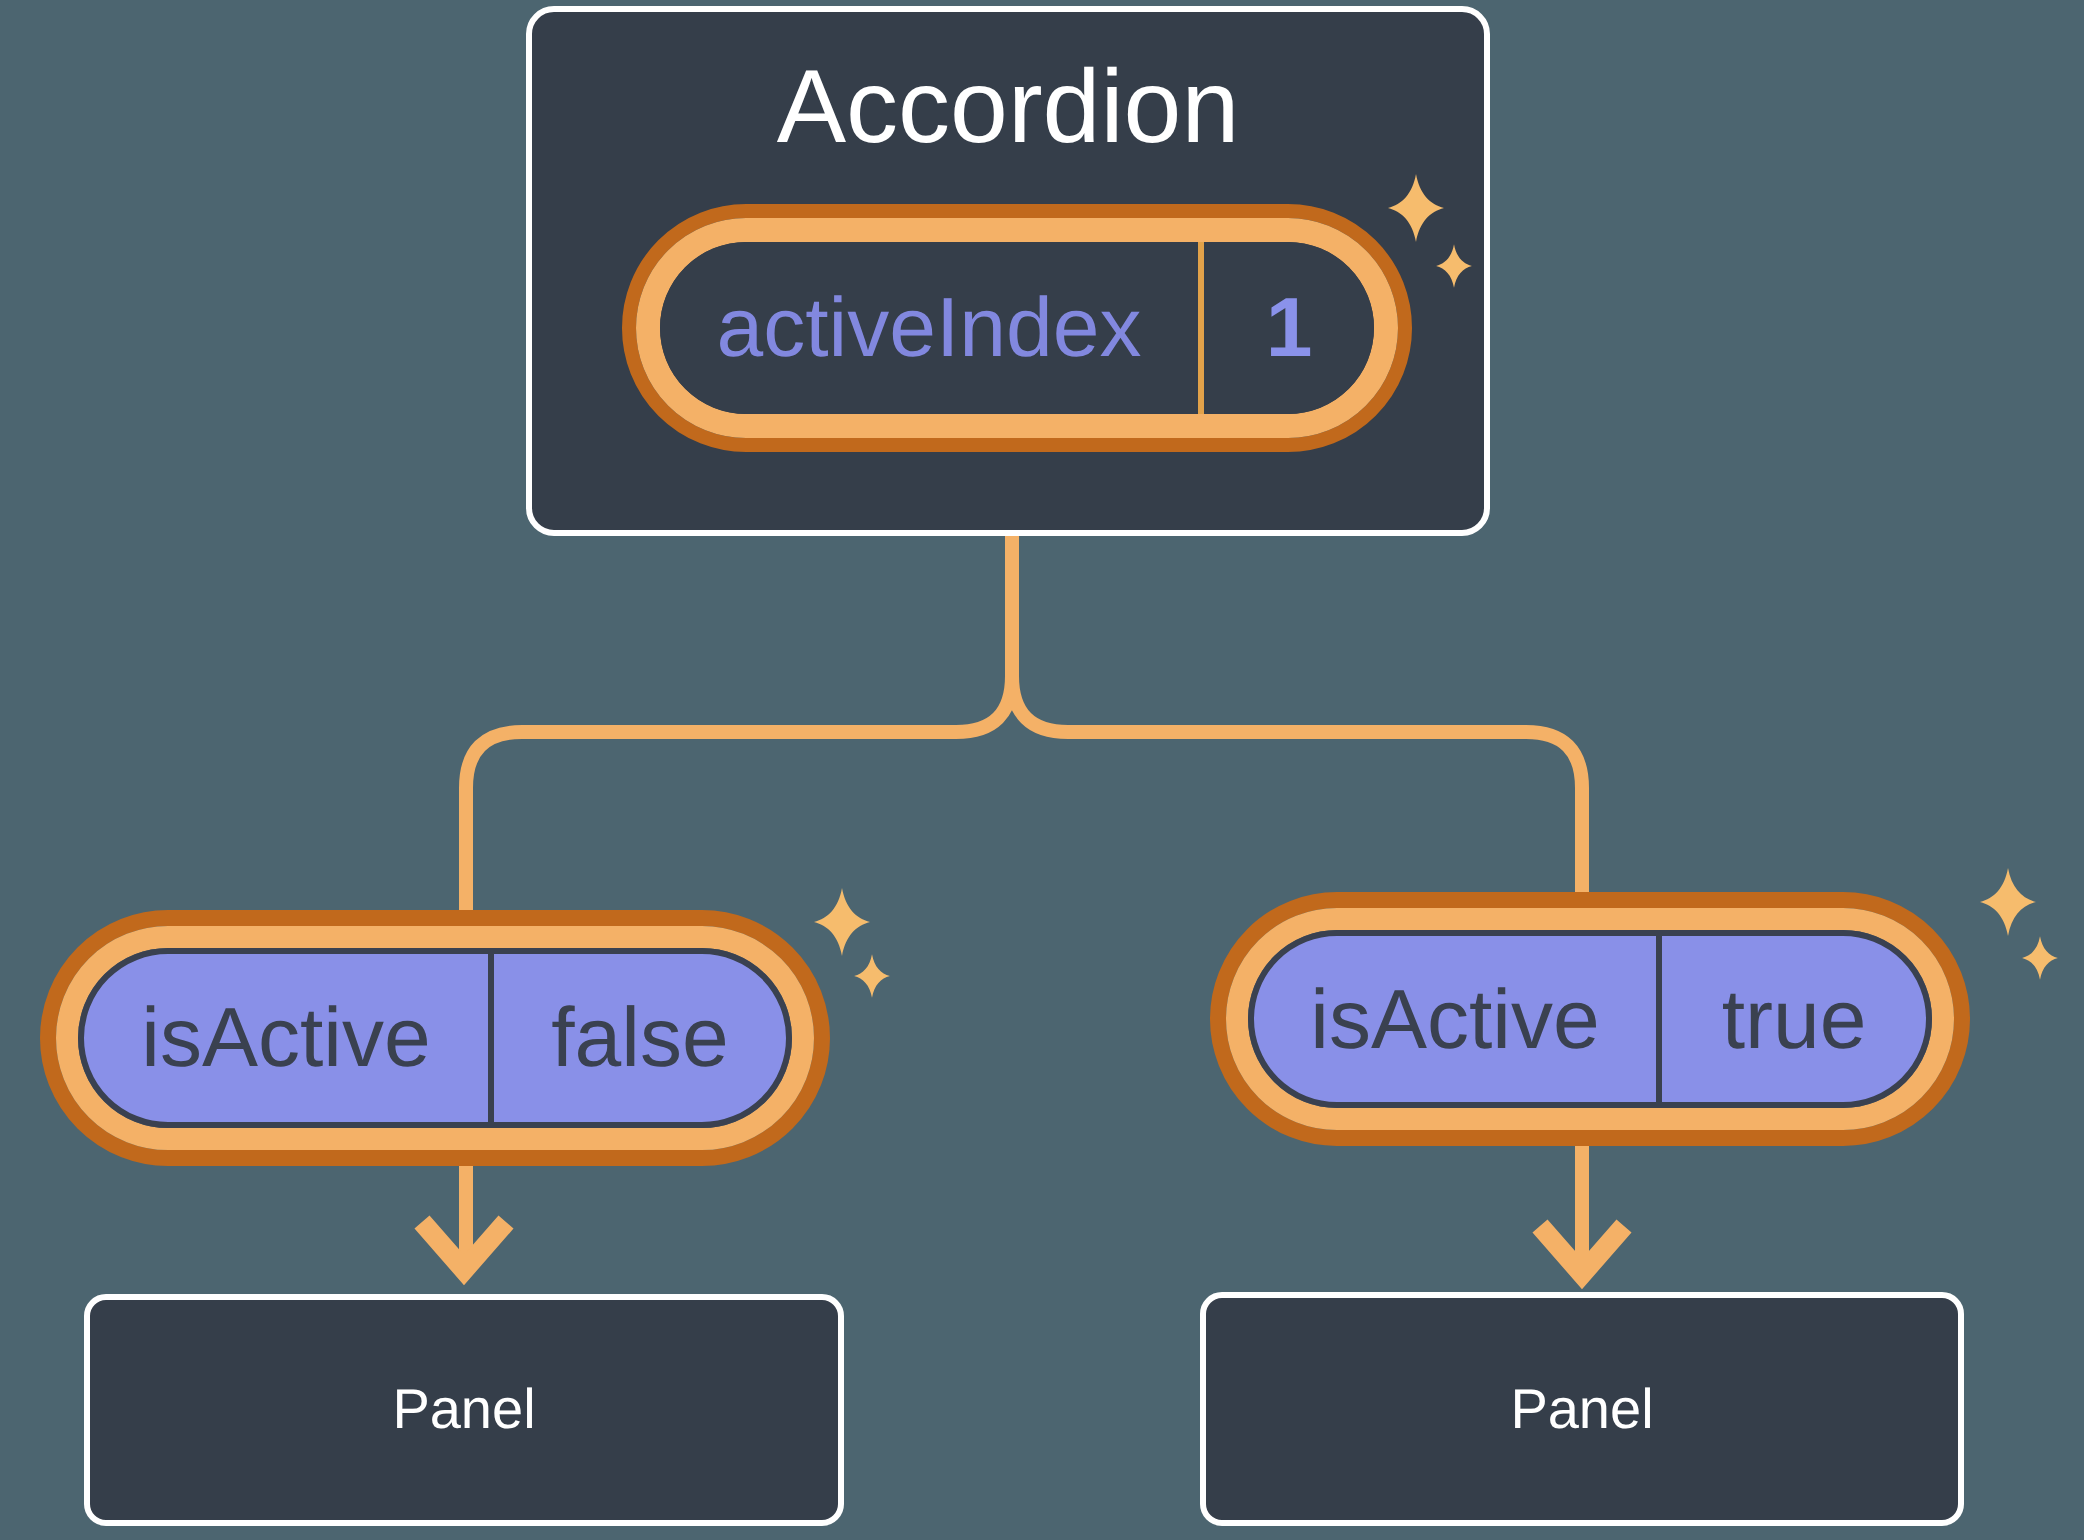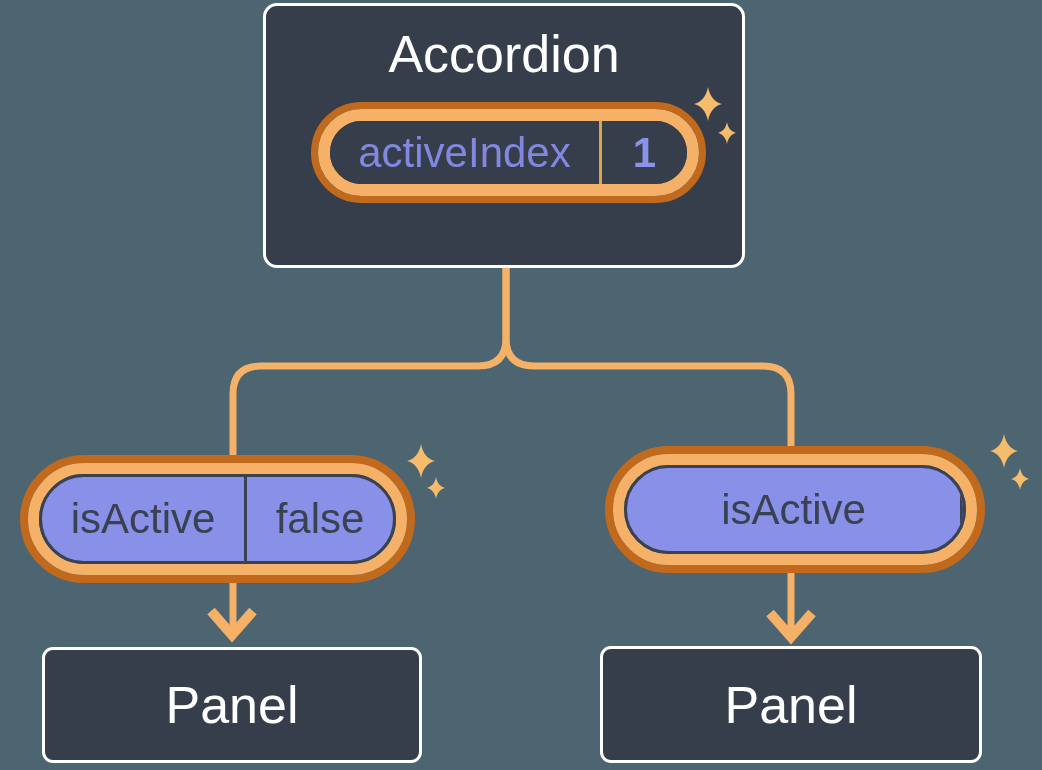--- a/index.html
+++ b/index.html
@@ -42,21 +42,21 @@
     margin-top:24px;
     text-align:center;
     color:var(--text-light);
     font-size:52px;
     line-height:48px;
     font-weight:400;
   }
   .panel-box{display:flex;align-items:center;justify-content:center;z-index:3;}
   .panel-left{left:42px;top:647px;width:380px;height:116px;border-radius:11px;}
   .panel-right{left:600px;top:646px;width:382px;height:117px;border-radius:11px;}
-  .panel-label{color:var(--text-light);font-size:52px;font-weight:400;}
+  .panel-label{color:var(--text-light);font-size:28px;font-weight:400;}
 
   
   .pill{
     position:absolute;
     border:7px solid var(--ring-outer);
     border-radius:999px;
     box-sizing:border-box;
     z-index:4;
   }
   .pill-mid{
@@ -64,21 +64,21 @@
     border:12px solid var(--ring-inner);
     border-radius:999px;
     box-sizing:border-box;
     display:flex;
   }
   .pill-core{
     flex:1;display:flex;align-items:stretch;
     border-radius:999px;
     overflow:hidden;
   }
-  .state-pill{left:311px;top:102px;width:395px;height:101px;}
+  .state-pill{left:311px;top:102px;width:395px;height:124px;}
   .state-pill .pill-core{background:var(--box-fill);}
   .cell{display:flex;align-items:center;justify-content:center;}
   .cell-name{flex:1;}
   .state-pill .cell-name{color:var(--state-text);font-size:42px;}
   .state-pill .v-divider{width:3px;background:var(--gold-divider);}
   .state-pill .cell-value{width:85px;color:var(--state-value);font-size:42px;font-weight:700;}
 
   .prop-pill{border-width:8px;}
   .prop-pill .pill-mid{border-width:11px;}
   .prop-pill .pill-core{
@@ -130,20 +130,21 @@
         <div class="cell cell-value">false</div>
       </div>
     </div>
   </div>
 
   <div class="pill prop-pill prop-pill-right">
     <div class="pill-mid">
       <div class="pill-core">
         <div class="cell cell-name">isActive</div>
         <div class="v-divider"></div>
+        <div class="cell cell-value">true</div>
       </div>
     </div>
   </div>
 
   <div class="node-box panel-box panel-left">
     <div class="panel-label">Panel</div>
   </div>
   <div class="node-box panel-box panel-right">
     <div class="panel-label">Panel</div>
   </div>

